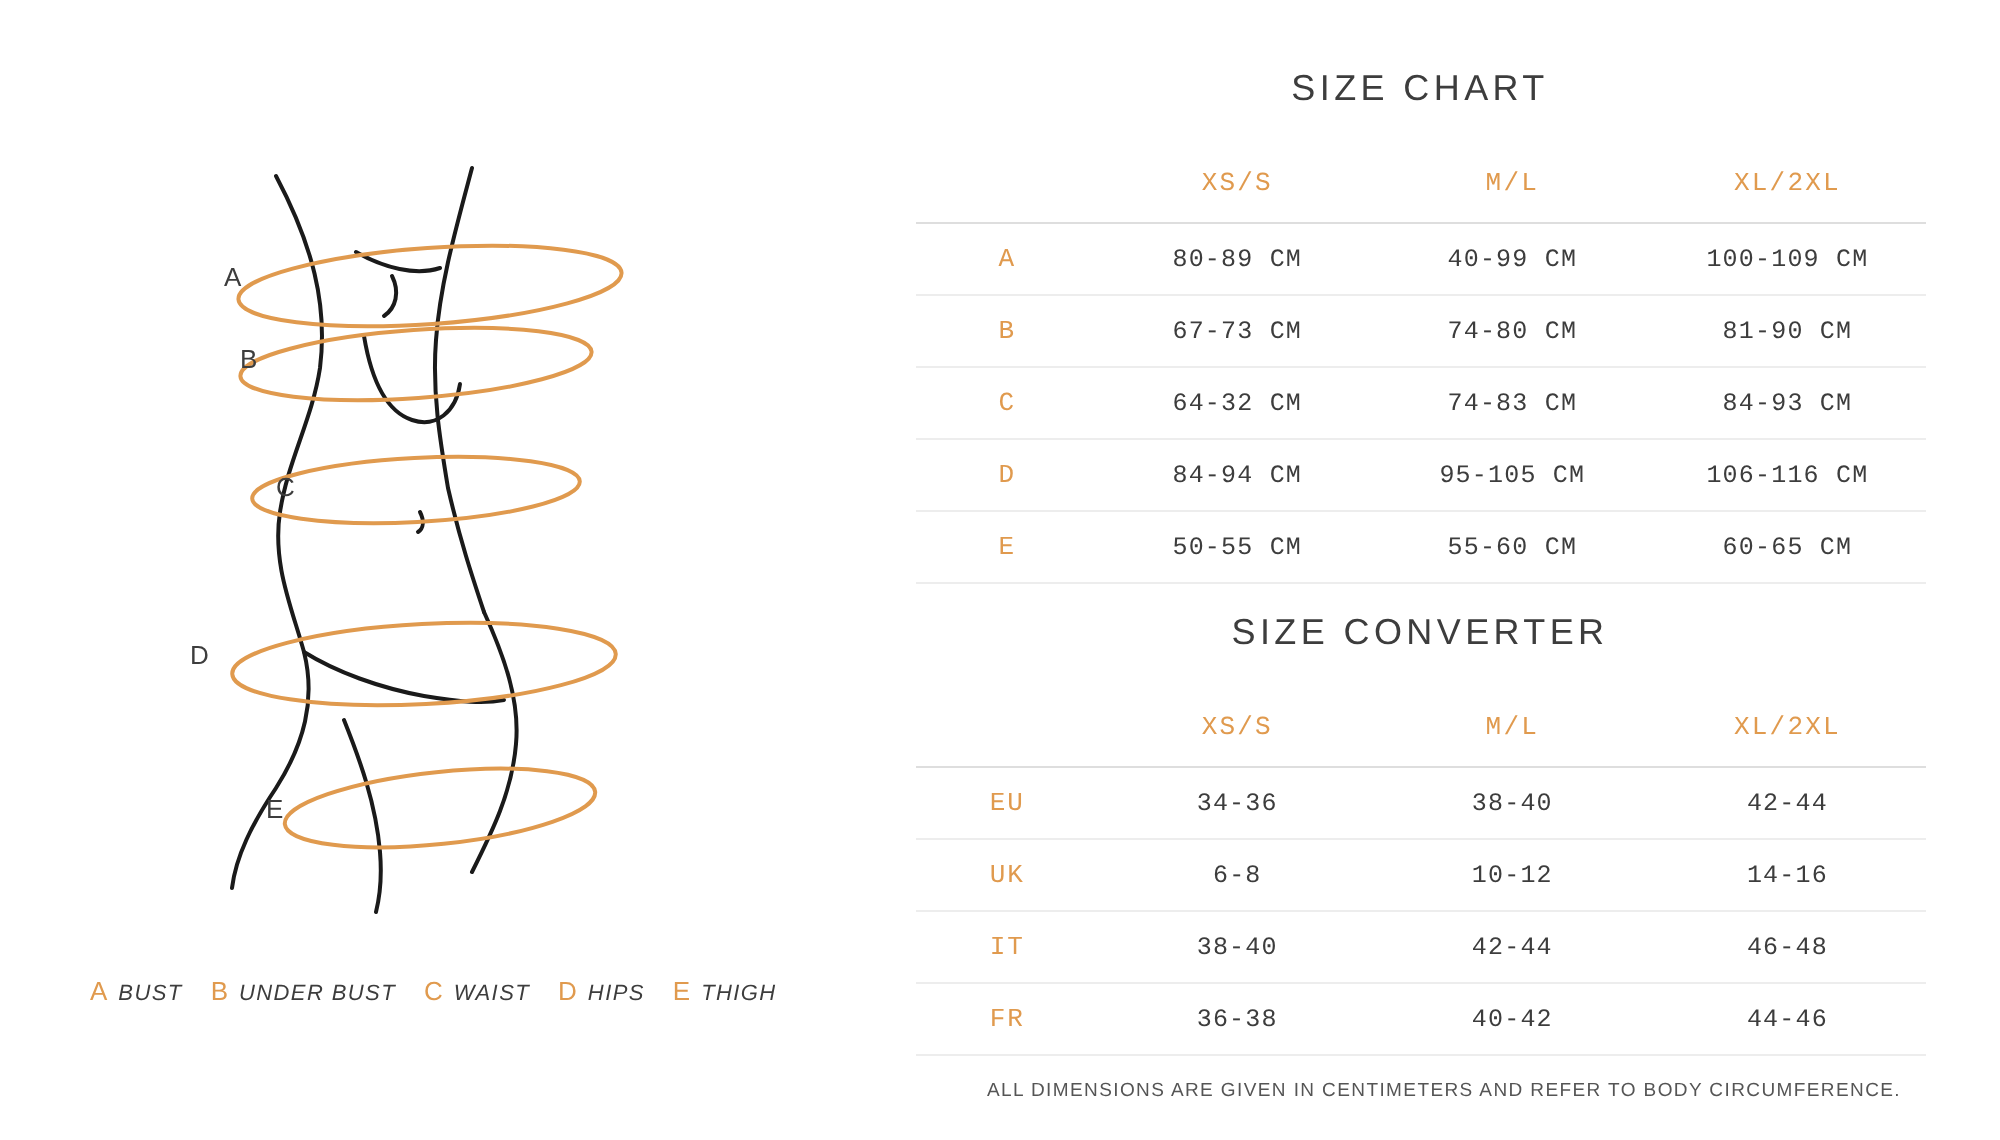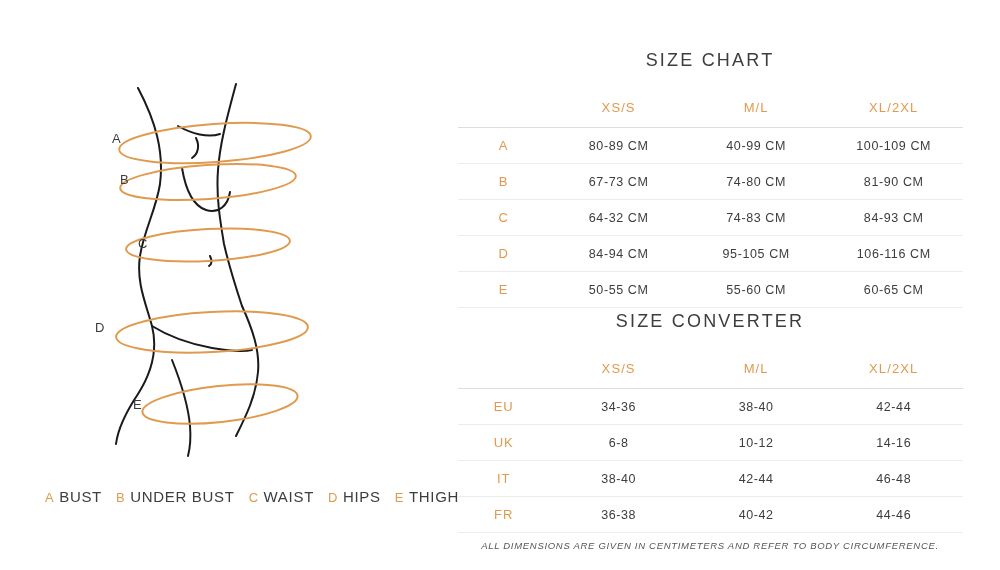--- a/index.html
+++ b/index.html
@@ -57,44 +57,46 @@
     gap: 5px;
     white-space: nowrap;
   }
   .legend-letter {
     color: #e09a4e;
     font-size: 13px;
     letter-spacing: 0.5px;
   }
   .legend-text {
     color: #3d3d3d;
-    font-size: 15px;
+    font-size: 11px;
     letter-spacing: 0.7px;
+    font-style: italic;
   }
 
   
   .tables {
     position: absolute;
     left: 440px;
     top: 0;
     width: 540px;
     height: 570px;
   }
   .table-title {
     text-align: center;
     font-size: 18px;
     letter-spacing: 2.2px;
     color: #3d3d3d;
     font-weight: 400;
   }
   table.size-table {
     width: 505px;
-    margin: 3px auto;
+    margin: 14px auto;
     border-collapse: collapse;
     table-layout: fixed;
+    font-family: Liberation Mono, monospace;
   }
   table.size-table th,
   table.size-table td {
     font-weight: 400;
     text-align: center;
     font-size: 12.5px;
     letter-spacing: 0.6px;
     color: #3d3d3d;
     padding: 0;
     height: 35px;
@@ -116,35 +118,34 @@
   table.size-table .row-label {
     color: #e09a4e;
     font-size: 13px;
     letter-spacing: 1px;
     width: 92px;
     text-align: center;
   }
   table.size-table col.c-label { width: 92px; }
   table.size-table col.c-val { width: 137px; }
 
-  #chart-title-wrap { margin-top: 50px; }
+  #chart-title-wrap { margin-top: 34px; }
   #chart-table-wrap { margin-top: 16px; }
   #converter-title-wrap { }
   #converter-table-wrap { margin-top: 16px; }
 
   .footnote {
     position: absolute;
-    left: 0;
+    left: 12px;
     top: 540px;
     width: 540px;
     text-align: center;
     font-size: 9.5px;
     letter-spacing: 0.7px;
     color: #555555;
-    font-style: italic;
   }
 </style>
 </head>
 <body>
 
 <div class="page">
 
   <div class="figure-panel">
 
     <svg class="figure-svg" width="310" height="400" viewBox="0 0 310 400" fill="none">

